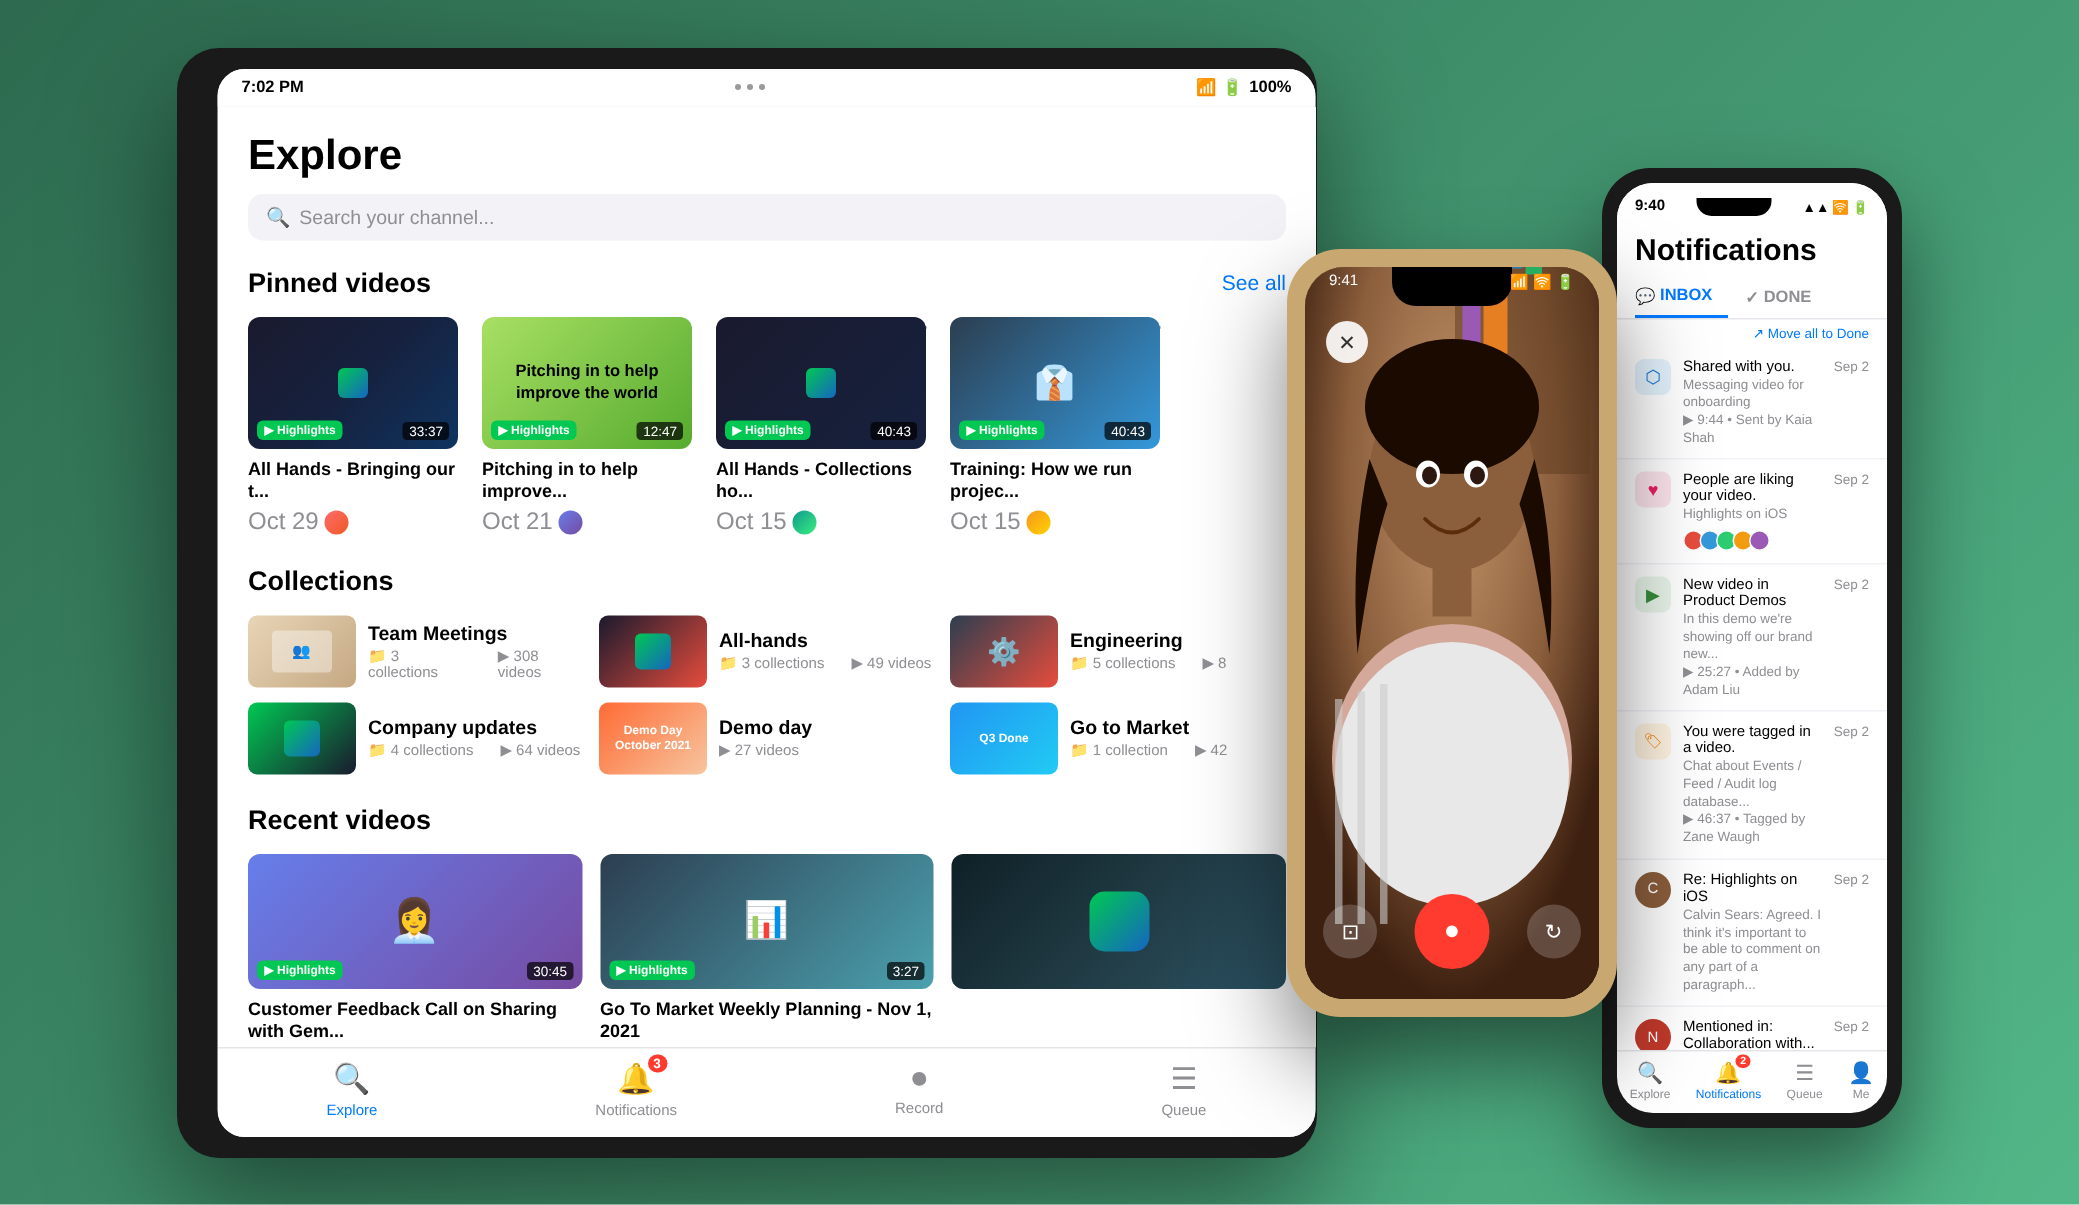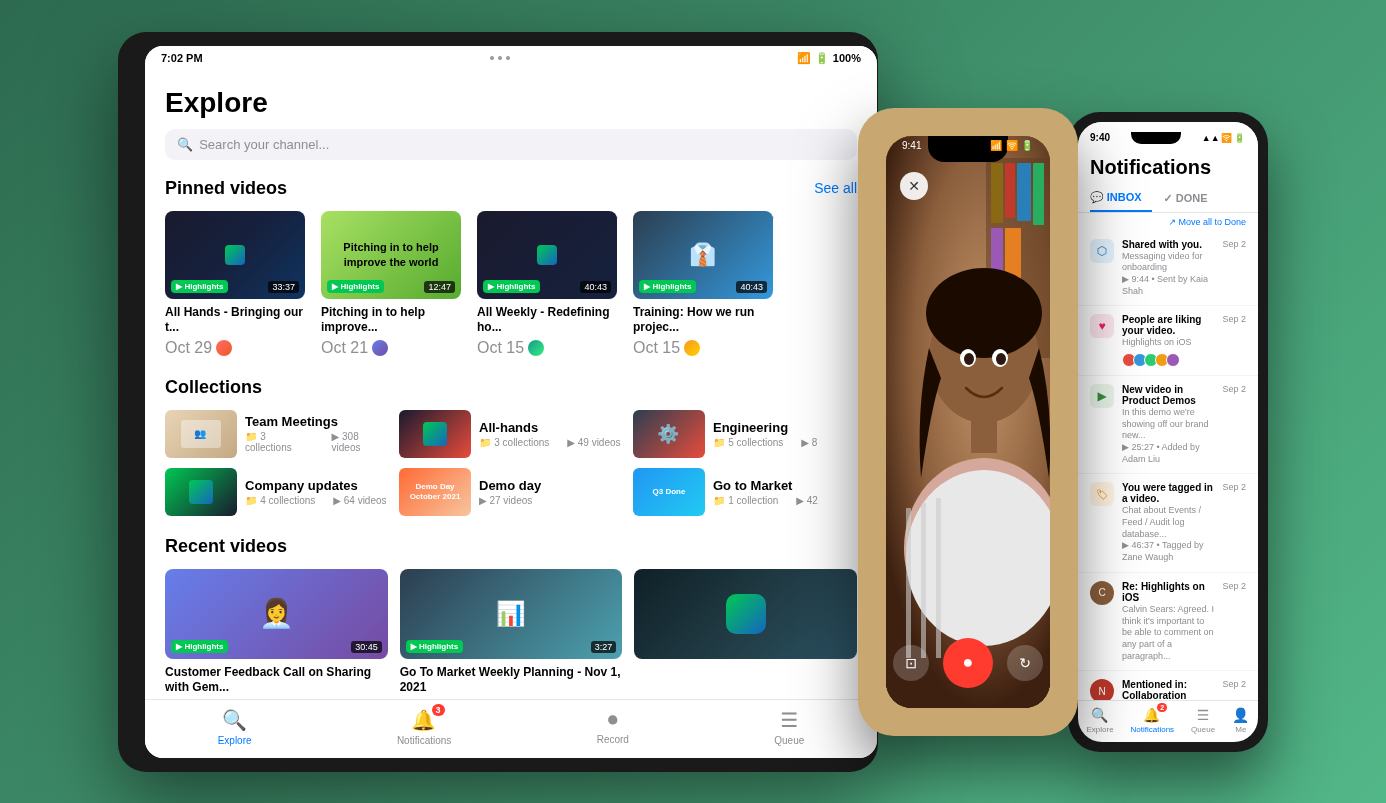--- a/index.html
+++ b/index.html
@@ -229,24 +229,24 @@
       border-radius: 8px;
       position: absolute;
       top: -4px;
       right: -8px;
     }
     .nav-icon-wrap { position: relative; }
 
     
     .phone-middle {
       width: 220px;
-      height: 628px;
+      height: 512px;
       background: #c8a870;
       border-radius: 36px;
-      padding: 28px;
+      padding: 12px;
       box-shadow: 0 30px 60px rgba(0,0,0,0.5);
       position: relative;
       z-index: 3;
       margin-left: -20px;
       margin-top: 40px;
       flex-shrink: 0;
     }
     .phone-middle-screen {
       width: 100%;
       height: 100%;
@@ -396,21 +396,21 @@
       align-items: center;
       justify-content: center;
       font-size: 12px;
       flex-shrink: 0;
     }
     .ni-share { background: #e3f2fd; color: #1976d2; }
     .ni-heart { background: #fce4ec; color: #e91e63; }
     .ni-new { background: #e8f5e9; color: #388e3c; }
     .ni-tag { background: #fff3e0; color: #f57c00; }
     .notif-content { flex: 1; min-width: 0; }
-    .notif-title { font-size: 10px; font-weight: 700; color: #000; margin-bottom: 1px; }
+    .notif-title { font-size: 10px; font-weight: 400; color: #000; margin-bottom: 1px; }
     .notif-desc { font-size: 9px; color: #8e8e93; line-height: 1.3; }
     .notif-date { font-size: 9px; color: #8e8e93; white-space: nowrap; }
     .notif-avatars { display: flex; margin-top: 4px; }
     .notif-avatar-sm {
       width: 14px; height: 14px; border-radius: 50%;
       margin-right: -3px;
       border: 1px solid white;
     }
 
     .phone-right-nav {
@@ -508,21 +508,21 @@
 
         <div class="video-card" style="position:relative;">
           <span class="more-dots">⋯</span>
           <div class="video-thumb thumb-bg-3">
             <div class="video-thumb-inner">
               <div class="app-logo-sm"></div>
               <span class="highlights-badge">▶ Highlights</span>
               <span class="duration-badge">40:43</span>
             </div>
           </div>
-          <div class="video-title">All Weekly - Redefining ho...</div>
+          <div class="video-title">All Hands - Collections ho...</div>
           <div class="video-date">Oct 15 <span class="avatar-sm" style="background:linear-gradient(135deg,#11998e,#38ef7d)"></span></div>
         </div>
 
         <div class="video-card" style="position:relative;">
           <span class="more-dots">⋯</span>
           <div class="video-thumb thumb-bg-4">
             <div class="video-thumb-inner">
               <div style="font-size:22px;color:white;">👔</div>
               <span class="highlights-badge">▶ Highlights</span>
               <span class="duration-badge">40:43</span>

